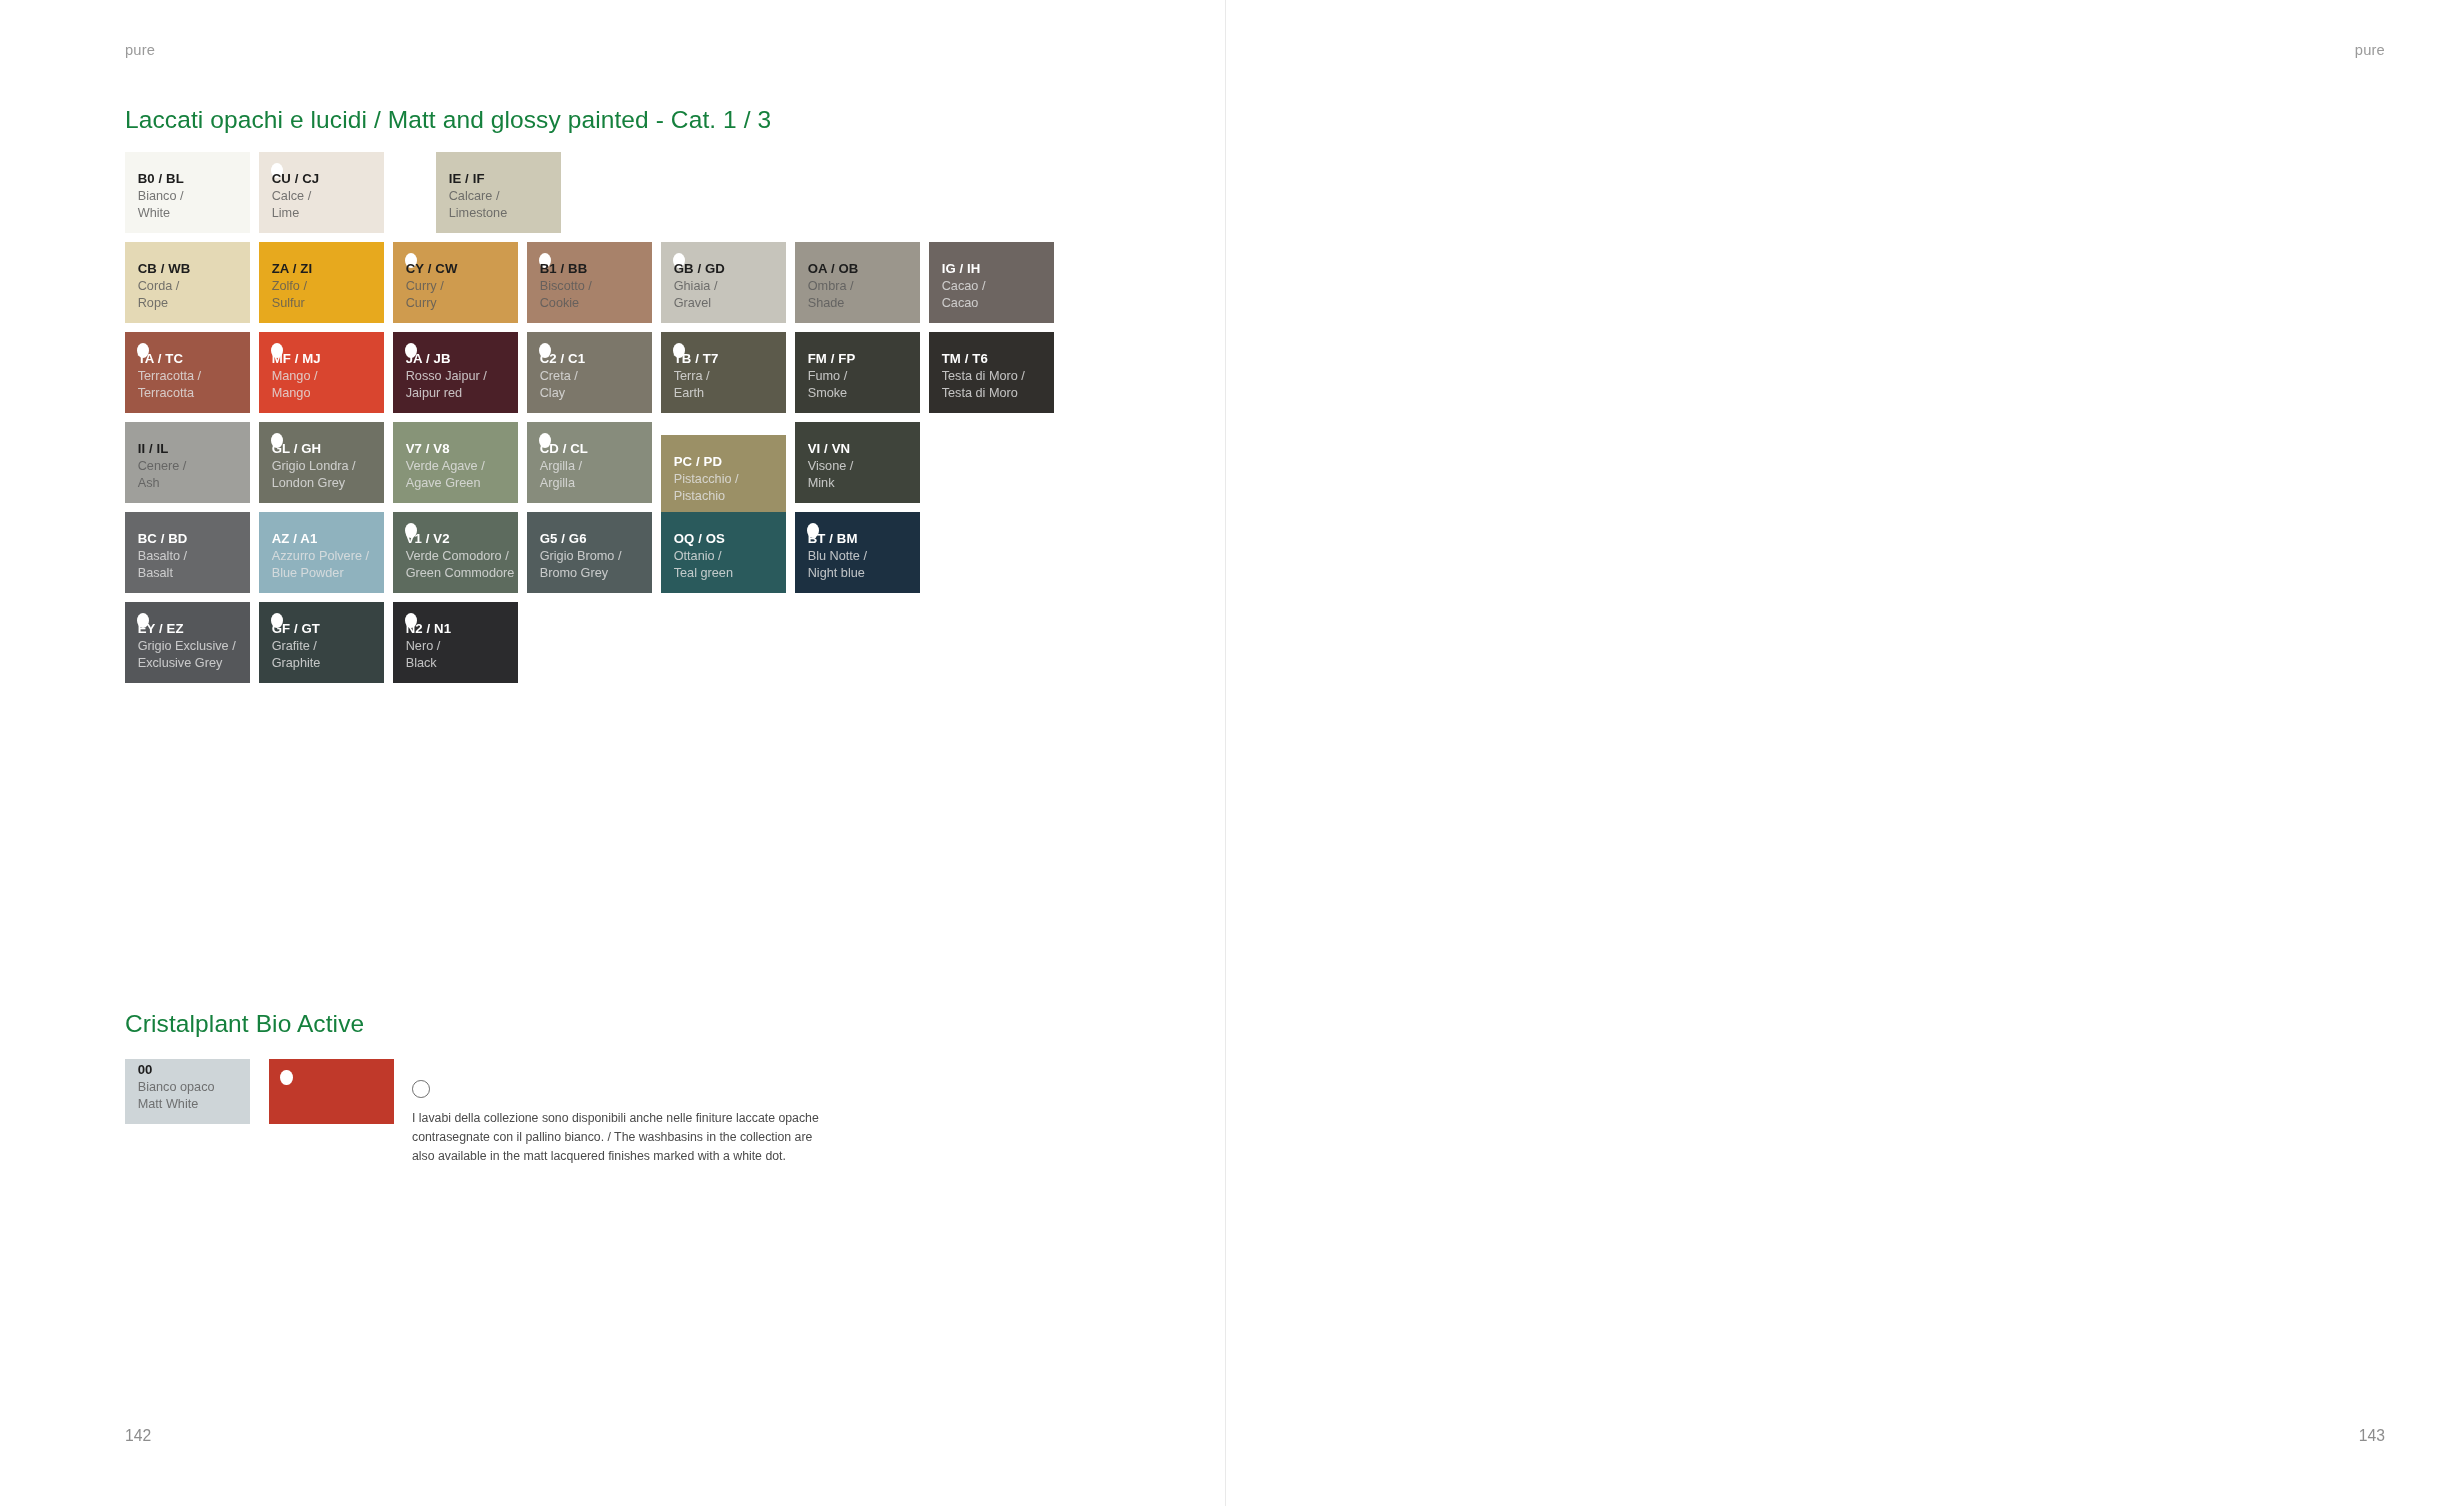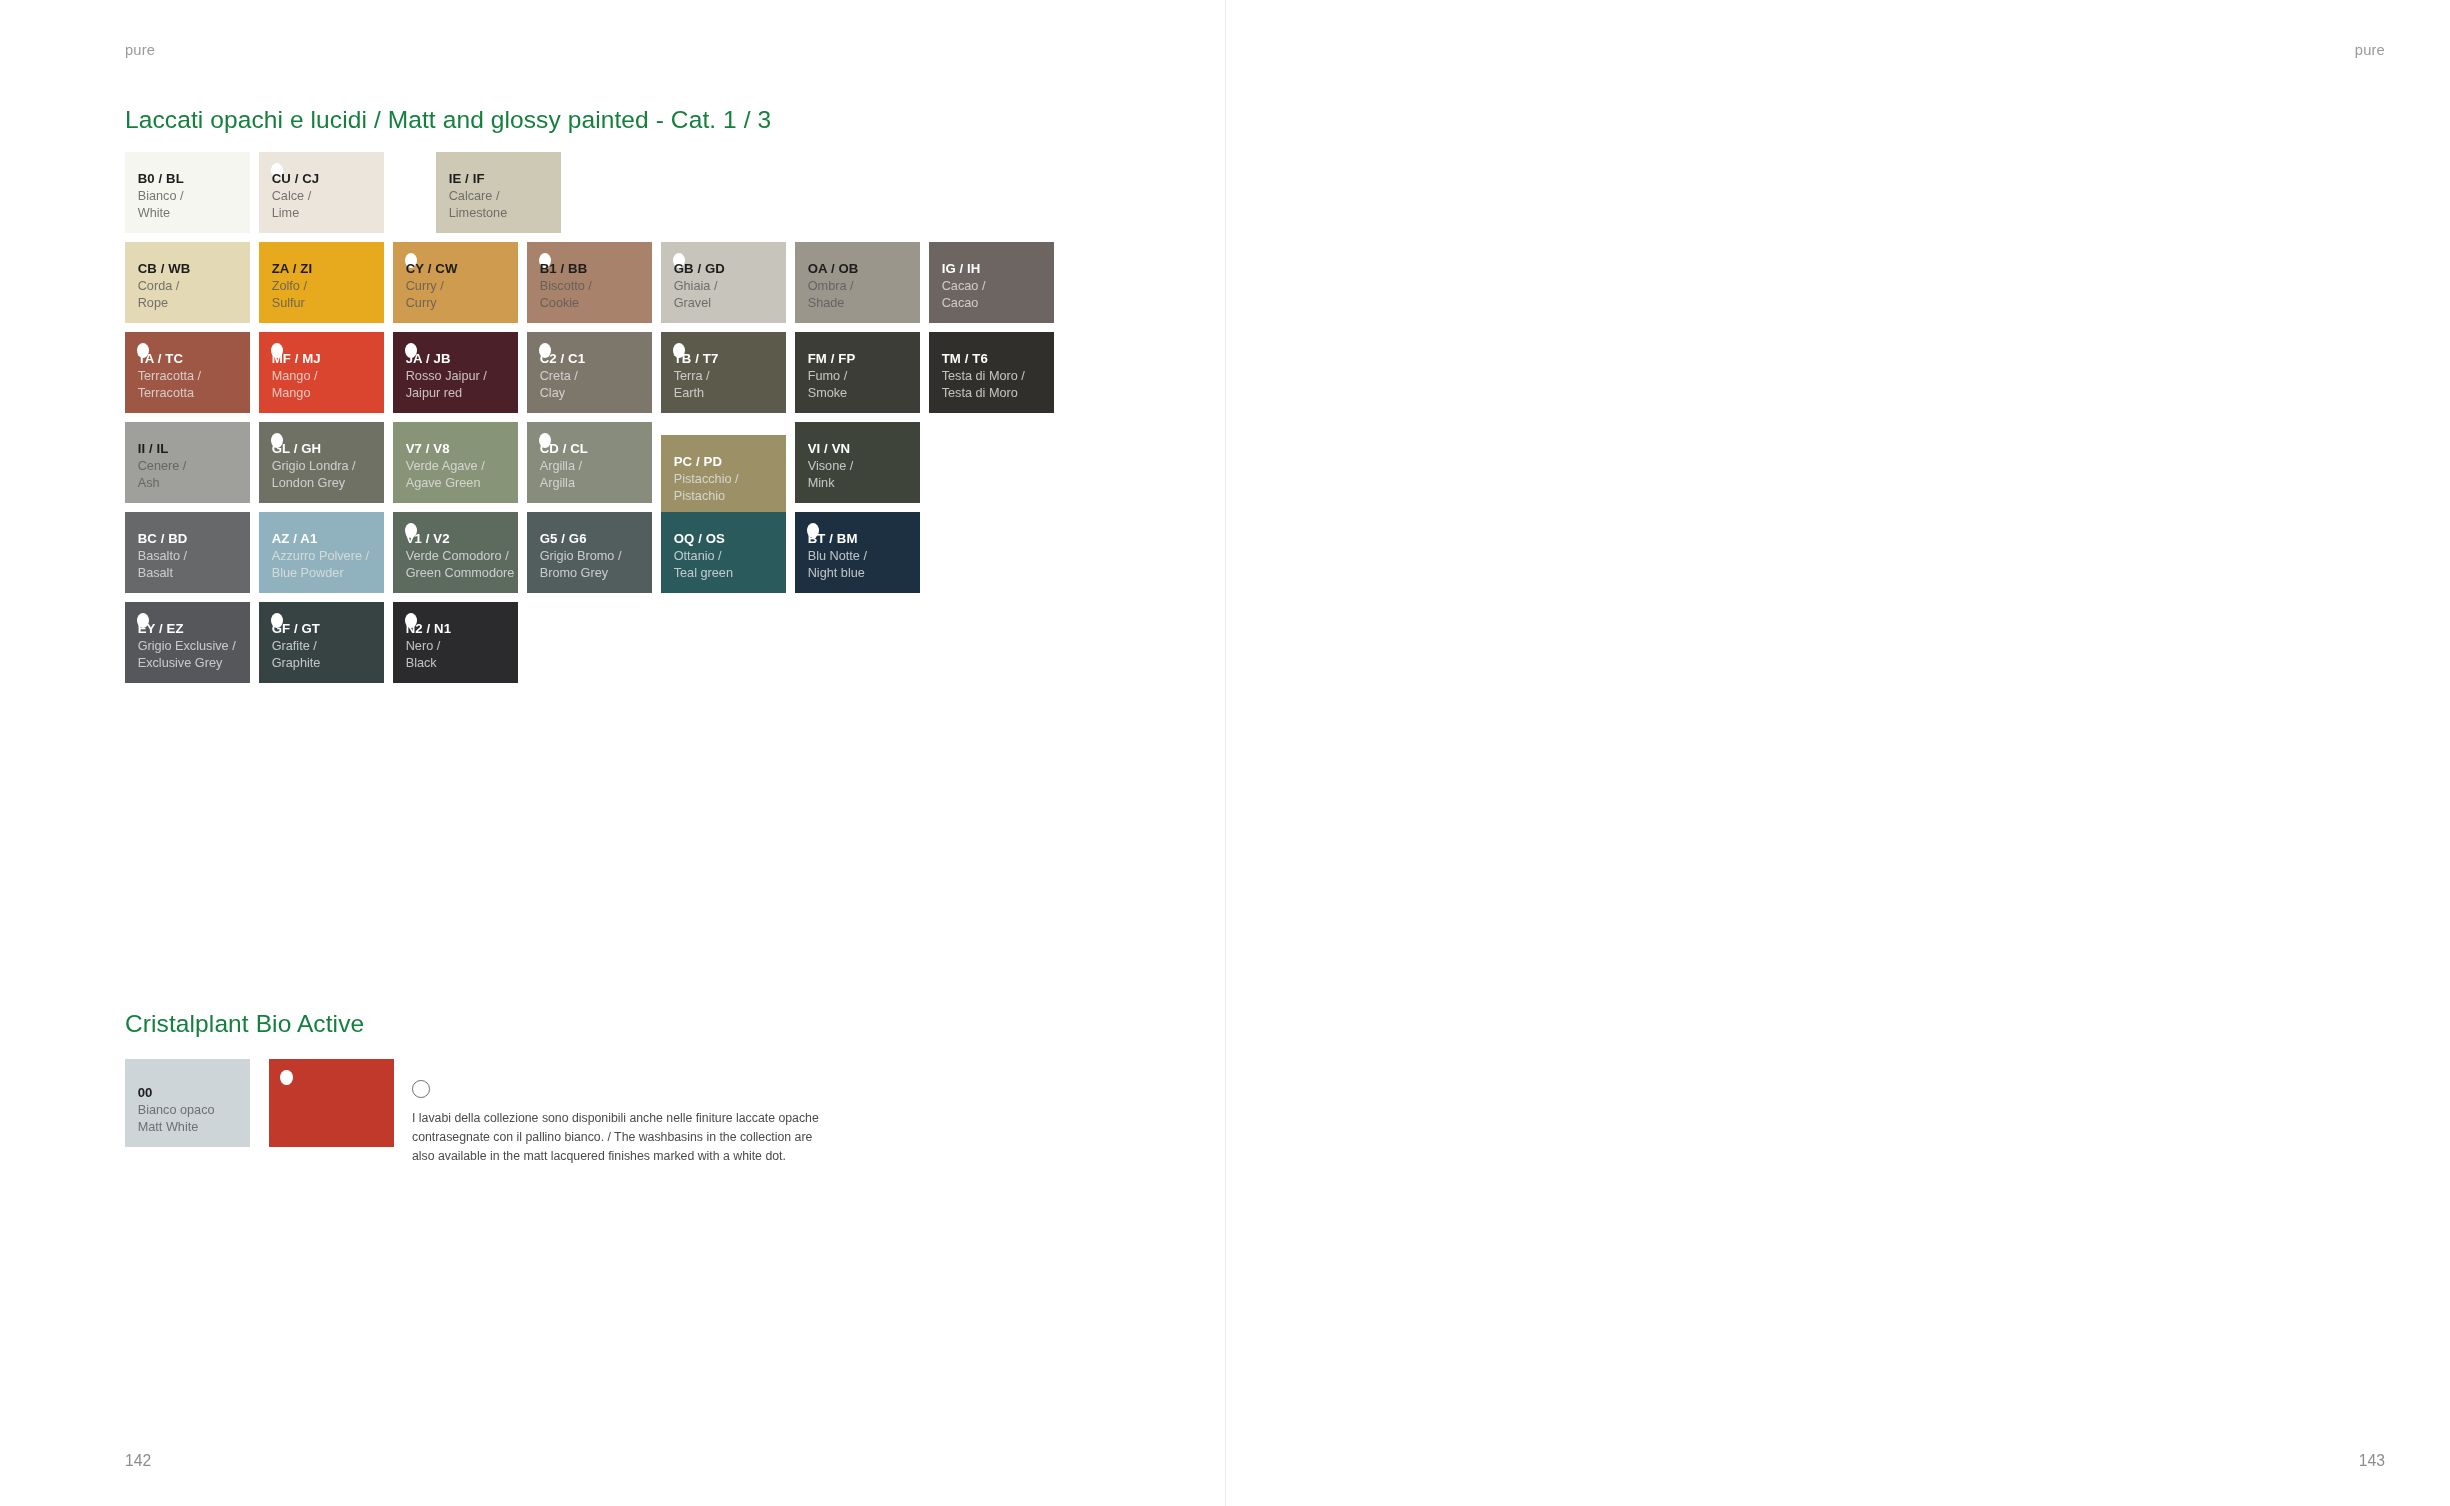--- a/index.html
+++ b/index.html
@@ -7,21 +7,21 @@
 
   .spread{position:absolute;inset:0;display:flex;}
   .page{position:relative;width:1225px;height:1506px;box-sizing:border-box;}
   .page.left{padding:0;}
   .page.right{padding:0;border-left:1px solid #e9e9e9;}
 
   .running-head{position:absolute;top:42px;font-size:14.7px;color:#9a9a9a;letter-spacing:0.2px;}
   .left .running-head{left:125px;}
   .right .running-head{right:65px;}
 
-  .folio{position:absolute;bottom:36px;font-size:15.7px;color:#8d8d8d;}
+  .folio{position:absolute;bottom:61px;font-size:15.7px;color:#8d8d8d;}
   .left .folio{left:125px;}
   .right .folio{right:65px;}
 
   h2.section-title{position:absolute;margin:0;font-weight:400;font-size:24.5px;color:#15803d;letter-spacing:0.1px;}
 
   .grid{position:absolute;display:grid;}
 
   .swatch{position:relative;box-sizing:border-box;overflow:hidden;}
   .swatch .dot{position:absolute;left:11.8px;top:10.8px;width:12.7px;height:15.7px;border-radius:50%;background:#ffffff;}
   .swatch .labels{position:absolute;left:12.7px;bottom:10.8px;line-height:1.36;}
@@ -31,21 +31,21 @@
   .dark .code{color:#ffffff;}
   .dark .desc{color:#e3e3e3;}
   .light .code{color:#1d1d1d;}
   .light .desc{color:#595959;}
 
   
   #paint-grid{left:125px;top:152px;grid-template-columns:repeat(7,125px);grid-auto-rows:81px;column-gap:18.6px;row-gap:46px;gap:9px;}
   #paint-grid .swatch{width:125px;height:81px;}
 
   #cristal-grid{left:125px;top:1059px;grid-template-columns:repeat(2,125px);column-gap:18.6px;}
-  #cristal-grid .swatch{width:125px;height:88px;padding-left:18px;}
+  #cristal-grid .swatch{width:125px;height:65px;padding-left:18px;}
 
   .note{position:absolute;left:412px;top:1080px;width:426px;}
   .note .ring{width:15.7px;height:15.7px;border:1.6px solid #6f6f6f;border-radius:50%;margin-bottom:11.8px;}
   .note p{margin:0;font-size:12.3px;line-height:1.52;color:#4a4a4a;}
 </style>
 </head>
 <body>
 
 <div class="spread">
 

